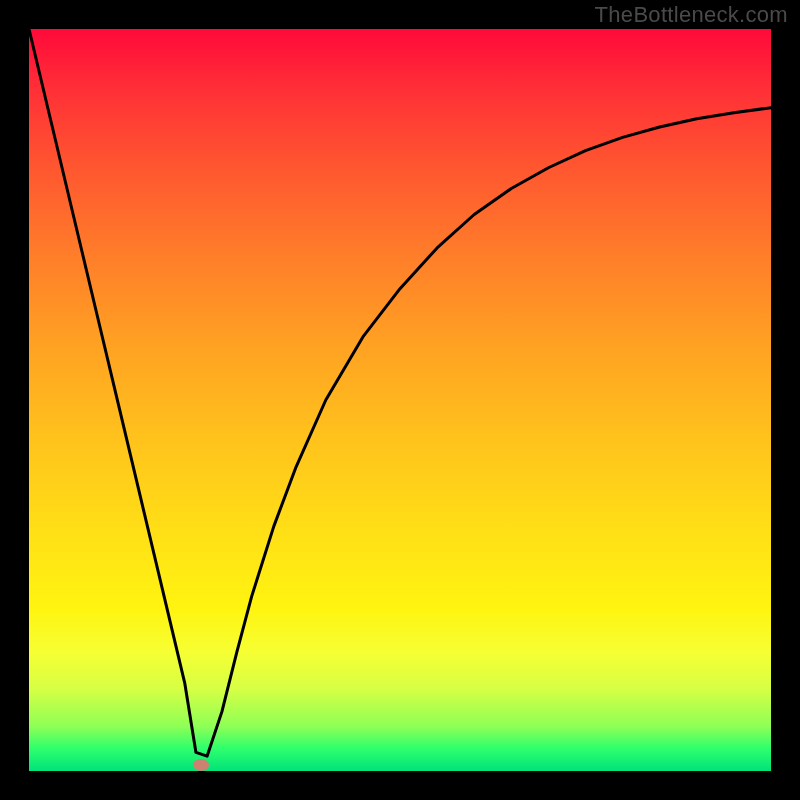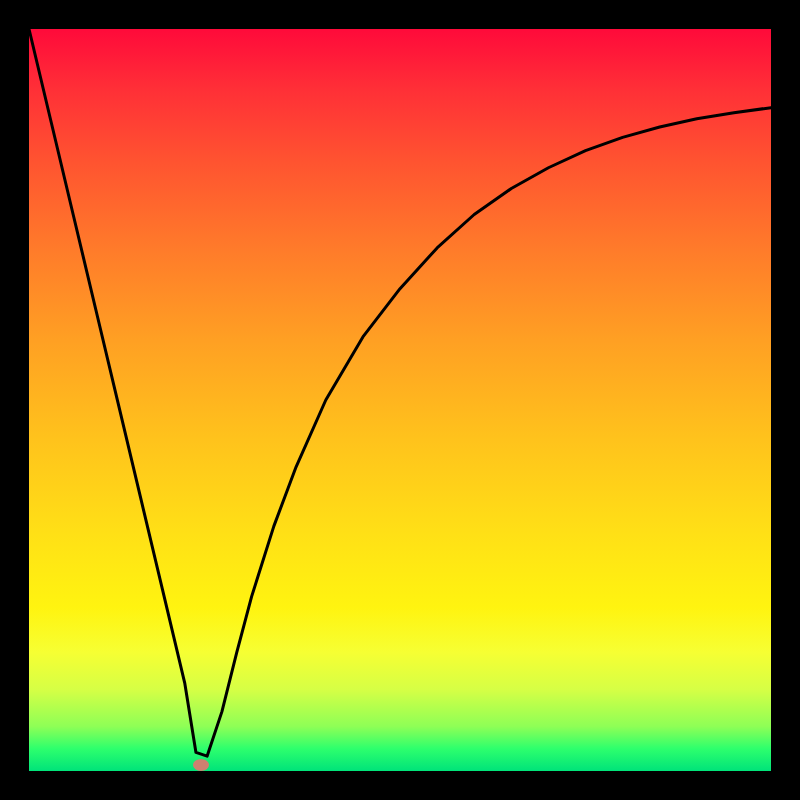--- a/index.html
+++ b/index.html
@@ -64,20 +64,21 @@
     background: #cd8170;
     transform: translate(-50%, -50%);
     z-index: 3;
   }
 </style>
 </head>
 <body>
 
 <div class="frame">
 
+  <div class="watermark">TheBottleneck.com</div>
 
   <div class="plot-area">
 
     <svg class="curve" viewBox="0 0 742 742" preserveAspectRatio="none">
       <path fill="none" stroke="#000000" stroke-width="3" stroke-linecap="round" stroke-linejoin="round" d="M 0.00 0.00 L 22.26 93.49 L 44.52 186.98 L 66.78 280.48 L 89.04 373.97 L 111.30 467.46 L 133.56 560.95 L 155.82 654.44 L 166.95 723.45 L 178.08 727.16 L 192.92 682.64 L 207.76 623.28 L 222.60 567.63 L 244.86 497.14 L 267.12 437.78 L 296.80 371.00 L 333.90 307.93 L 371.00 259.70 L 408.10 218.89 L 445.20 185.50 L 482.30 159.53 L 519.40 138.75 L 556.50 121.69 L 593.60 108.33 L 630.70 97.94 L 667.80 89.78 L 704.90 83.85 L 742.00 78.65"></path>
     </svg>
 
     <div class="marker" style="left: 172.144px; top: 736.064px; background: rgb(205, 129, 112);"></div>
 
   </div>

